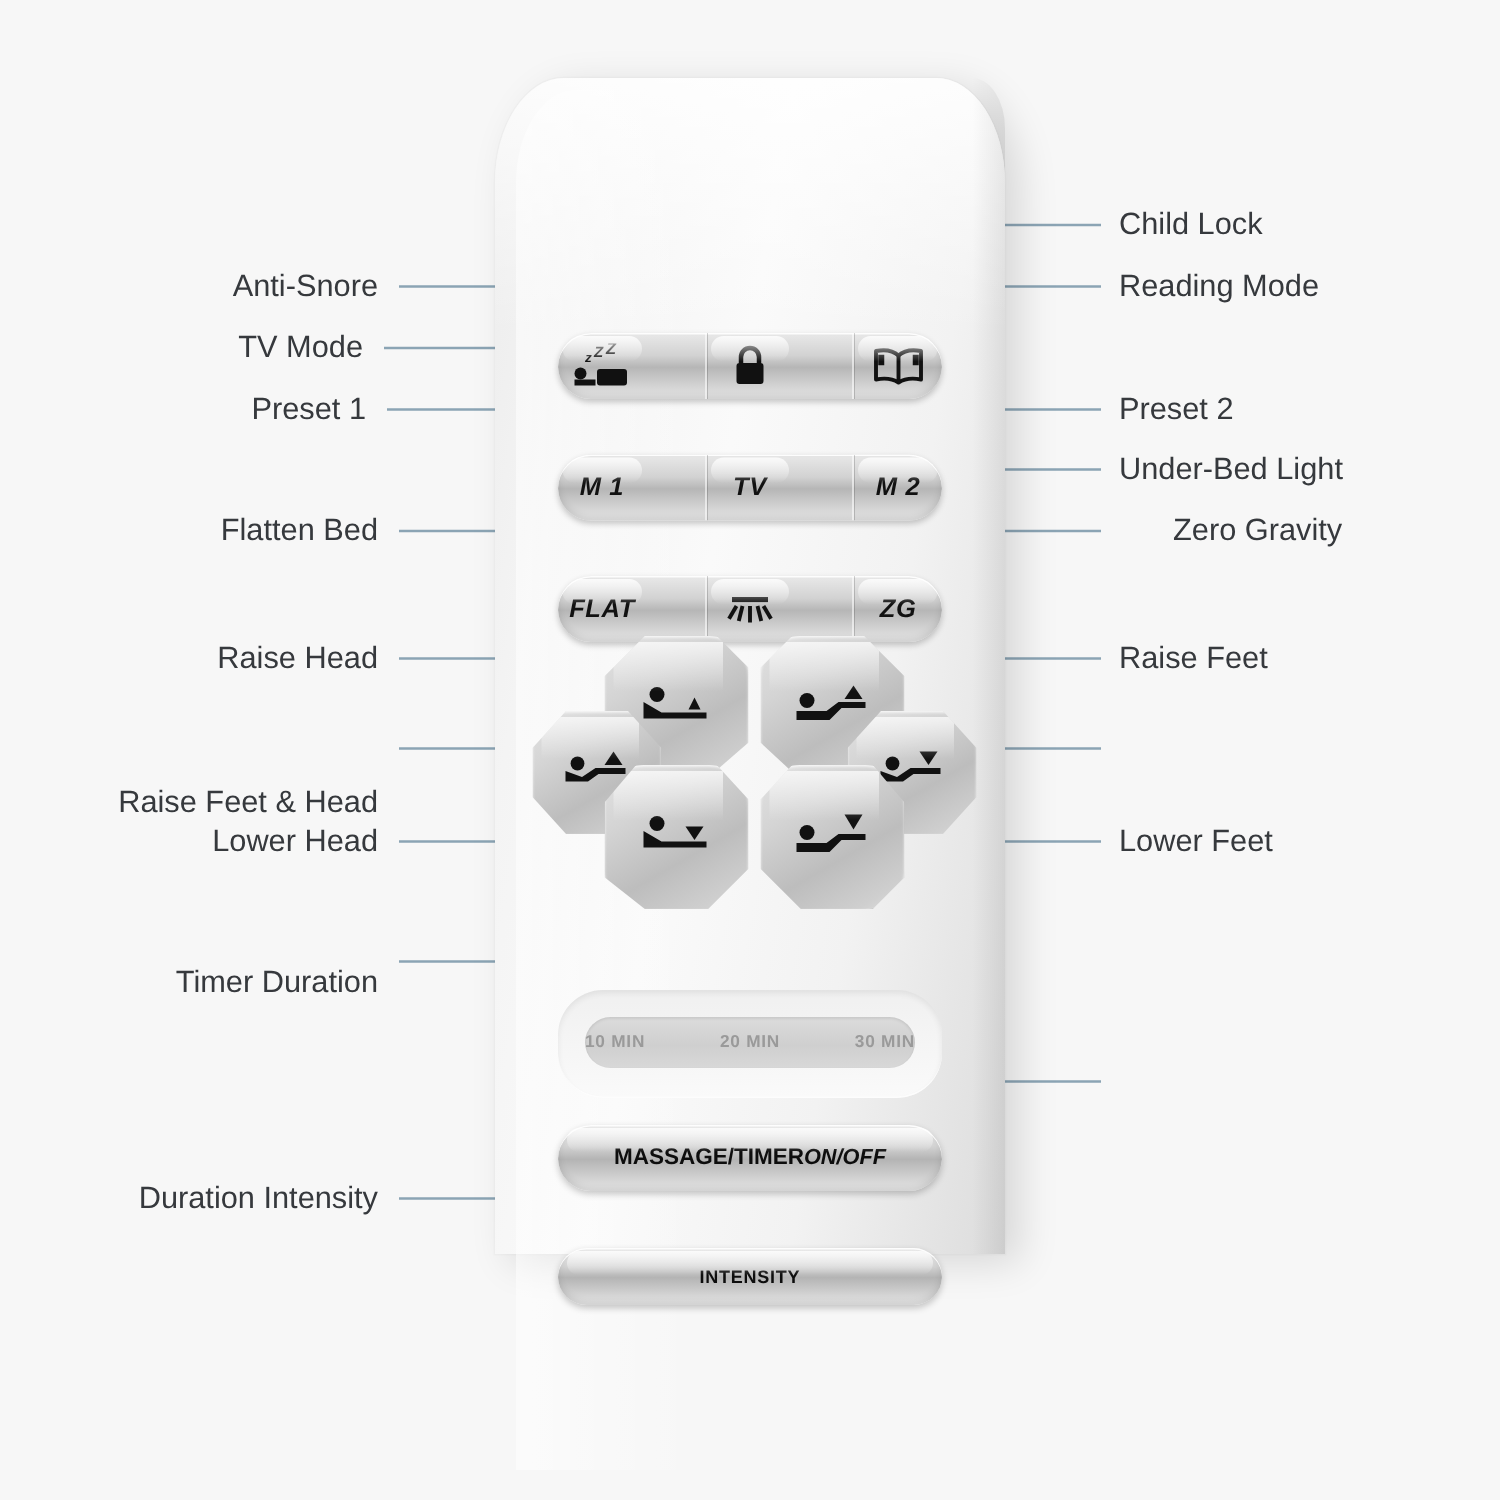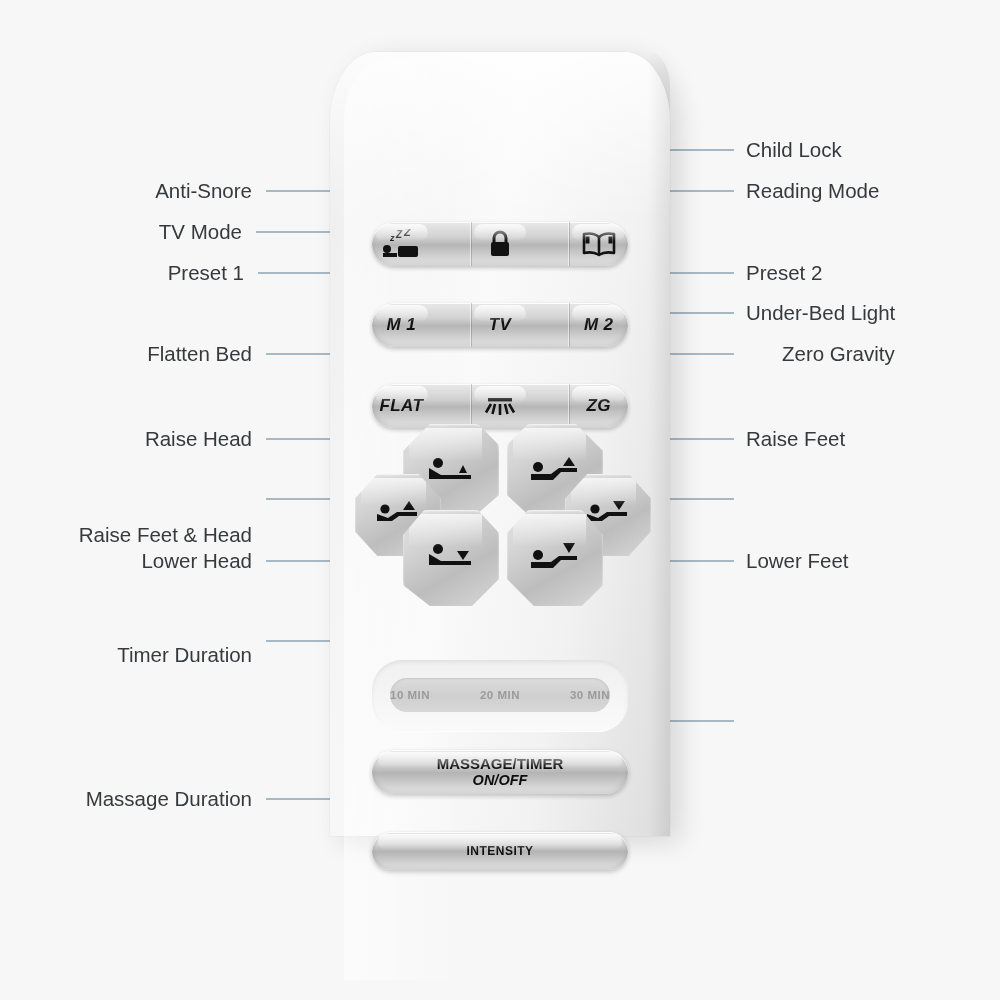--- a/index.html
+++ b/index.html
@@ -107,21 +107,21 @@
     box-shadow:inset 0 1px 2px rgba(0,0,0,.10);
     display:flex;align-items:center;justify-content:space-between;
   }
   .timer-pill span{font-size:11.5px;font-weight:bold;color:#9a9a9a;letter-spacing:.5px;}
 
   
   .widebtn{
     position:absolute;left:42px;width:256px;border-radius:22px;
     background:linear-gradient(180deg,#ececec 0%,#d3d3d3 32%,#b4b4b4 52%,#cdcdcd 76%,#e7e7e7 100%);
     box-shadow:0 2px 5px rgba(0,0,0,.22), inset 0 1px 0 rgba(255,255,255,.9), inset 0 -2px 5px rgba(0,0,0,.10);
-    display:flex;flex-direction:column;align-items:center;justify-content:center;
+    display:flex;flex-direction:row;align-items:center;justify-content:center;
     color:#0d0d0d;
   }
   .widebtn .gloss{position:absolute;left:6px;right:6px;top:2px;height:16px;border-radius:12px;
     background:linear-gradient(180deg,rgba(255,255,255,.8),rgba(255,255,255,0));pointer-events:none;}
   #btn-massage{top:698px;height:44px;}
   #btn-massage .l1{font-size:15px;font-weight:bold;line-height:1.05;}
   #btn-massage .l2{font-size:14.5px;font-weight:bold;font-style:italic;line-height:1.15;}
   #btn-intensity{top:780px;height:38px;}
   #btn-intensity .l1{font-size:12px;font-weight:bold;letter-spacing:.5px;}
 
@@ -310,21 +310,21 @@
   </div>
 
   <div class="lbl r" style="right:748px;top:178px;text-align:right;">Anti-Snore</div>
   <div class="lbl r" style="right:758px;top:219px;">TV Mode</div>
   <div class="lbl r" style="right:756px;top:260px;">Preset 1</div>
   <div class="lbl r" style="right:748px;top:341px;">Flatten Bed</div>
   <div class="lbl r" style="right:748px;top:426px;">Raise Head</div>
   <div class="lbl r" style="right:748px;top:486px;margin-top:36px;">Raise Feet &amp; Head</div>
   <div class="lbl r" style="right:748px;top:548px;">Lower Head</div>
   <div class="lbl r" style="right:748px;top:628px;margin-top:14px;">Timer Duration</div>
-  <div class="lbl r" style="right:748px;top:786px;">Massage Duration</div>
+  <div class="lbl r" style="right:748px;top:786px;">Duration Intensity</div>
 
   <div class="lbl l" style="left:746px;top:137px;">Child Lock</div>
   <div class="lbl l" style="left:746px;top:178px;">Reading Mode</div>
   <div class="lbl l" style="left:746px;top:260px;">Preset 2</div>
   <div class="lbl l" style="left:746px;top:300px;">Under-Bed Light</div>
   <div class="lbl l" style="left:748px;top:341px;margin-left:34px;">Zero Gravity</div>
   <div class="lbl l" style="left:746px;top:426px;">Raise Feet</div>
   <div class="lbl l" style="left:746px;top:548px;">Lower Feet</div>
 
 </div>

